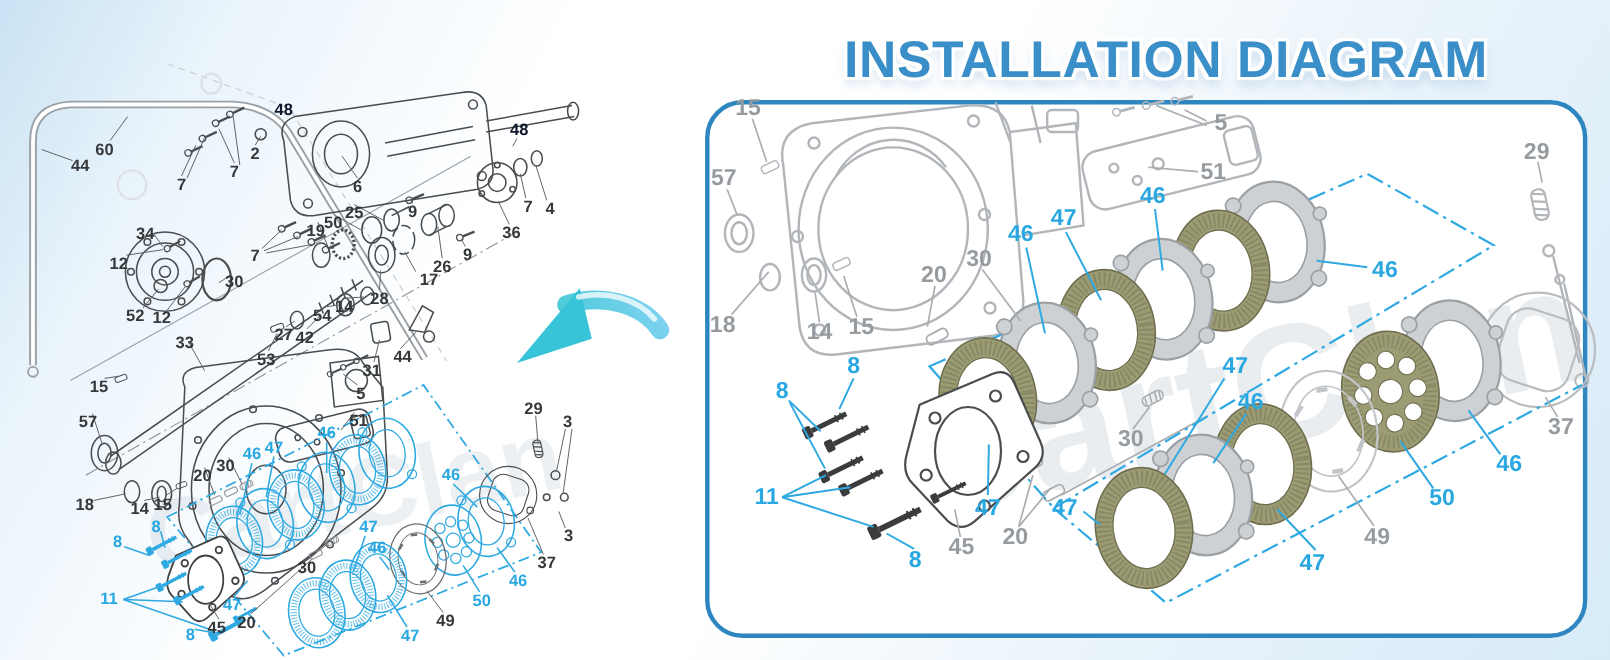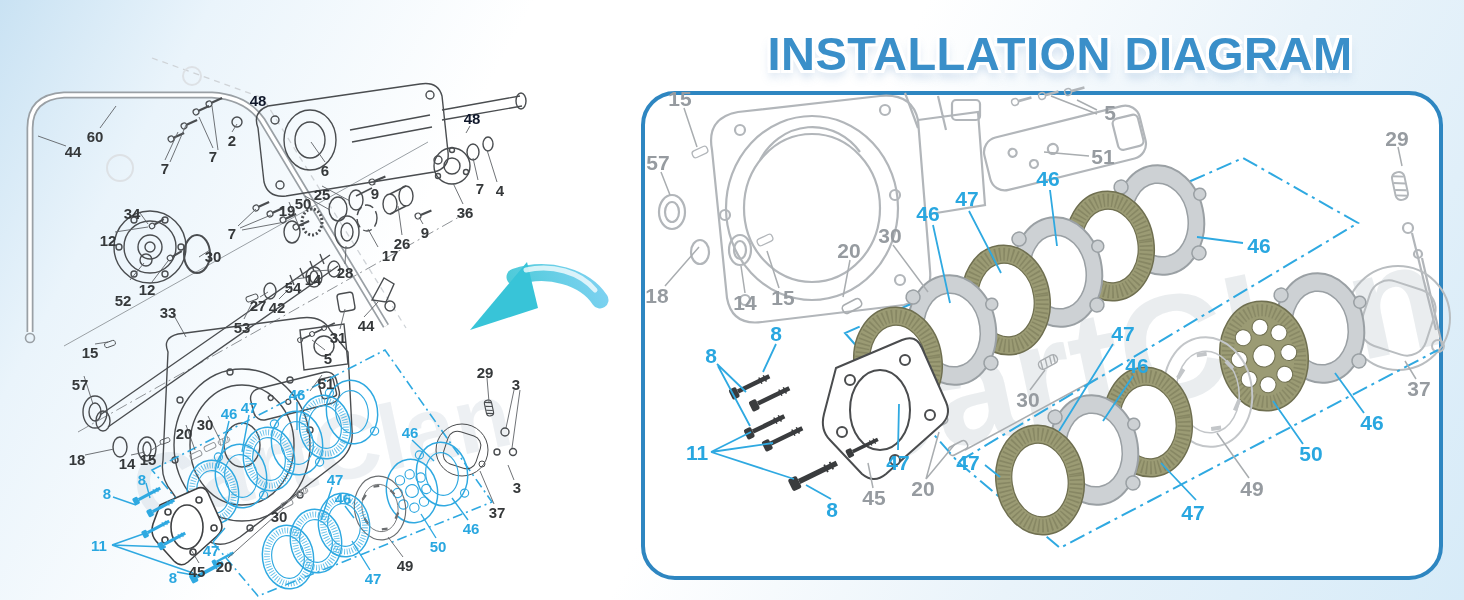--- a/index.html
+++ b/index.html
@@ -414,21 +414,21 @@
     <span class="callout tone-d" style="left: 402px; top: 243px;">26</span>
     <span class="callout tone-d" style="left: 378px; top: 255px; margin-left: 12px;">17</span>
     <span class="callout tone-d" style="left: 345px; top: 272px;">28</span>
     <span class="callout tone-f" style="left: 472px; top: 118px;">48</span>
     <span class="callout tone-d" style="left: 480px; top: 188px;">7</span>
     <span class="callout tone-d" style="left: 500px; top: 190px;">4</span>
     <span class="callout tone-d" style="left: 465px; top: 212px;">36</span>
     <span class="callout tone-d" style="left: 132px; top: 213px; text-align: center;">34</span>
     <span class="callout tone-d" style="left: 108px; top: 240px;">12</span>
     <span class="callout tone-d" style="left: 213px; top: 256px;">30</span>
-    <span class="callout tone-d" style="left: 123px; top: 300px;">52</span>
+    <span class="callout tone-d" style="left: 123px; top: 287px;">52</span>
     <span class="callout tone-d" style="left: 147px; top: 289px;">12</span>
     <span class="callout tone-d" style="left: 168px; top: 312px;">33</span>
     <span class="callout tone-d" style="left: 90px; top: 352px;">15</span>
     <span class="callout tone-d" style="left: 80px; top: 384px;">57</span>
     <span class="callout tone-d" style="left: 242px; top: 327px;">53</span>
     <span class="callout tone-d" style="left: 258px; top: 305px;">27</span>
     <span class="callout tone-d" style="left: 277px; top: 307px;">42</span>
     <span class="callout tone-d" style="left: 293px; top: 287px;">54</span>
     <span class="callout tone-d" style="left: 313px; top: 279px;">14</span>
     <span class="callout tone-d" style="left: 338px; top: 337px;">31</span>

